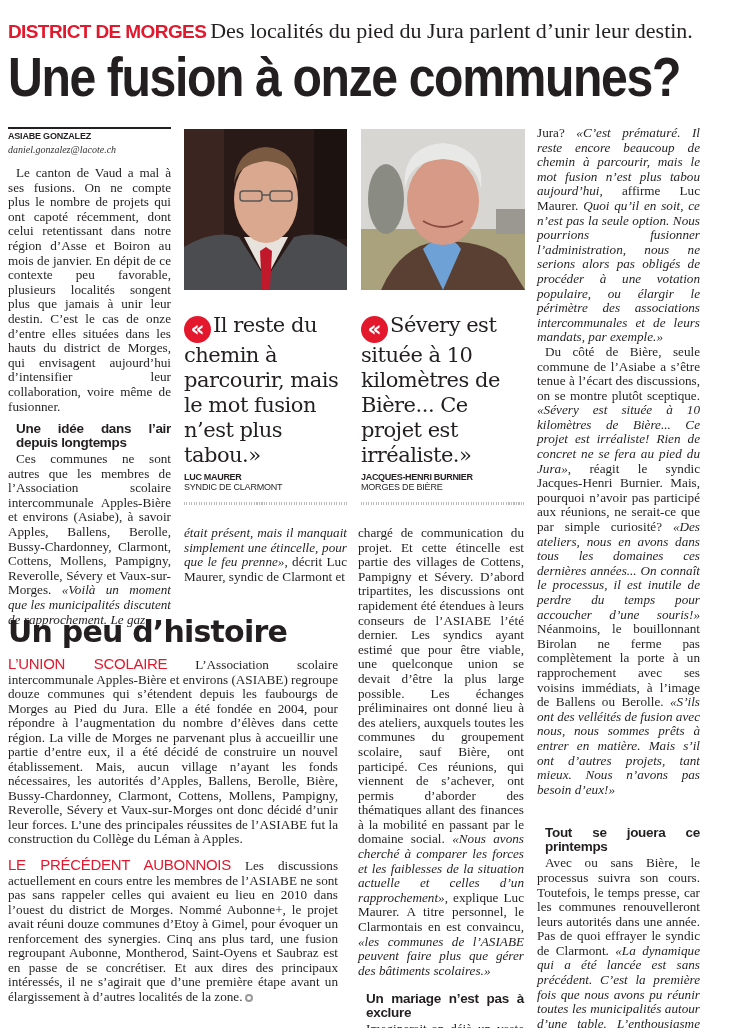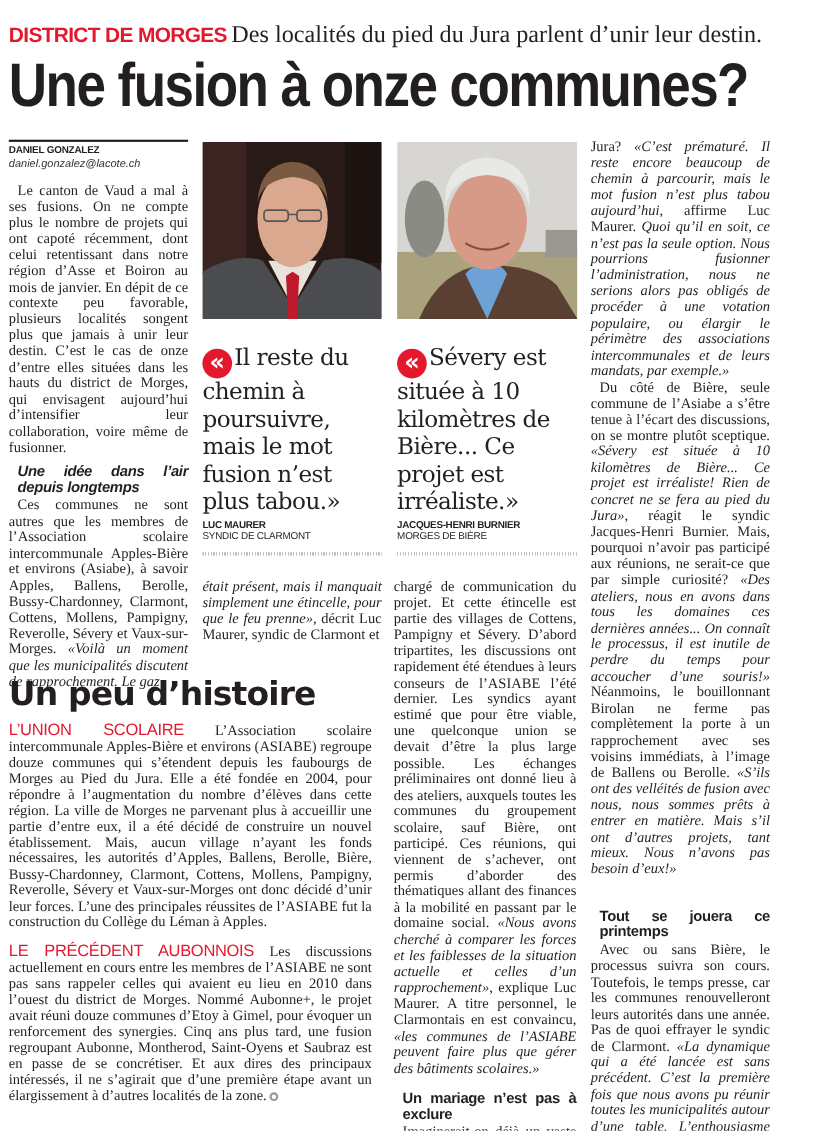--- a/index.html
+++ b/index.html
@@ -11,21 +11,21 @@
   .kicker .sub { font-family: "Liberation Serif", serif; font-size: 22px; color: #231f20; margin-left: 4px; }
 
   .headline { position: absolute; left: 8px; top: 44px; font-family: "Liberation Sans", sans-serif; font-weight: bold; font-size: 56px; letter-spacing: -1.6px; line-height: 66px; transform: scaleX(0.86); transform-origin: left top; white-space: nowrap; }
 
   .col { position: absolute; font-family: "Liberation Serif", serif; font-size: 13.2px; line-height: 14.6px; text-align: justify; hyphens: auto; }
   .col p { text-indent: 8px; }
   .col em { font-style: italic; }
 
   .byline-rule { position: absolute; left: 8px; top: 127px; width: 163px; border-top: 2px solid #231f20; }
   .byline-name { position: absolute; left: 8px; top: 131px; font-family: "Liberation Sans", sans-serif; font-weight: bold; font-size: 9px; letter-spacing: -0.2px; }
-  .byline-email { position: absolute; left: 8px; top: 144px; font-family: Liberation Sans, sans-serif; font-style: italic; font-size: 10px; color: #333; }
+  .byline-email { position: absolute; left: 8px; top: 144px; font-family: Liberation Serif, serif; font-style: italic; font-size: 10px; color: #333; }
 
   .subhead { font-family: "Liberation Sans", sans-serif; font-weight: bold; font-size: 13.5px; line-height: 14px; letter-spacing: -0.3px; margin: 8px 0 2px 8px; }
 
   .photo { position: absolute; border: none; overflow: hidden; }
   .photo svg { display: block; }
 
   .quote { position: absolute; font-family: "DejaVu Serif", serif; font-size: 21px; line-height: 25px; letter-spacing: -0.5px; color: #231f20; }
   .qicon { display: inline-block; width: 27px; height: 27px; border-radius: 50%; background: #e3182d; color: #fff; font-family: "DejaVu Sans", sans-serif; font-weight: bold; font-size: 22px; line-height: 25px; text-align: center; vertical-align: -4px; margin-right: 2px; letter-spacing: -4px; text-indent: -4px; }
   .qauthor { position: absolute; font-family: "Liberation Sans", sans-serif; font-size: 9px; line-height: 10px; }
   .qauthor .n { font-weight: bold; letter-spacing: -0.3px; }
@@ -39,26 +39,26 @@
 </style>
 </head>
 <body>
 
 <div class="kicker">
   <span class="tag">DISTRICT DE MORGES</span><span class="sub">Des localités du pied du Jura parlent d’unir leur destin.</span>
 </div>
 <h1 class="headline">Une fusion à onze communes?</h1>
 
 <div class="byline-rule"></div>
-<div class="byline-name">DANIEL GONZALEZ</div>
+<div class="byline-name">ASIABE GONZALEZ</div>
 <div class="byline-email">daniel.gonzalez@lacote.ch</div>
 
 <div class="col" style="left:8px; top:166px; width:163px;">
   <p>Le canton de Vaud a mal à ses fusions. On ne compte plus le nombre de projets qui ont capoté récemment, dont celui retentissant dans notre région d’Asse et Boiron au mois de janvier. En dépit de ce contexte peu favorable, plusieurs localités songent plus que jamais à unir leur destin. C’est le cas de onze d’entre elles situées dans les hauts du district de Morges, qui envisagent aujourd’hui d’intensifier leur collaboration, voire même de fusionner.</p>
-  <h3 class="subhead" style="margin-left:8px;font-style:italic;">Une idée dans l’air depuis longtemps</h3>
+  <h3 class="subhead" style="margin-left:8px;">Une idée dans l’air depuis longtemps</h3>
   <p><span>Ces communes ne sont autres que les membres de l’Association scolaire intercommunale Apples-Bière et environs (Asiabe), à savoir Apples, Ballens, Berolle, Bussy-Chardonney, Clarmont, Cottens, Mollens, Pampigny, Reverolle, Sévery et Vaux-sur-Morges. </span><em>«Voilà un moment que les municipalités discutent de rapprochement. Le gaz</em></p>
 </div>
 
 <div class="photo" style="left:184px; top:129px; width:163px; height:161px;">
   <svg width="163" height="161" viewBox="0 0 163 161">
     <rect width="163" height="161" fill="#2a1a17"></rect>
     <rect x="0" y="0" width="40" height="120" fill="#3a2520"></rect>
     <rect x="130" y="0" width="33" height="110" fill="#1c1210"></rect>
     <path d="M0 161 L0 118 Q30 100 55 108 L82 150 L110 108 Q140 100 163 118 L163 161 Z" fill="#4a4c50"></path>
     <path d="M60 108 L82 150 L104 108 Z" fill="#e8e2dc"></path>
@@ -78,21 +78,21 @@
     <rect x="135" y="80" width="29" height="25" fill="#9a9890"></rect>
     <path d="M20 161 Q40 115 80 112 Q125 112 145 130 L164 161 Z" fill="#5a3f33"></path>
     <path d="M62 120 L82 161 L100 120 Q95 110 82 112 Q70 110 62 120 Z" fill="#6ea2d6"></path>
     <ellipse cx="82" cy="72" rx="36" ry="44" fill="#d69a86"></ellipse>
     <path d="M44 60 Q40 18 82 14 Q124 18 120 60 Q116 32 82 30 Q48 32 44 60 Z" fill="#e8e8e6"></path>
     <path d="M62 92 Q82 104 102 92" fill="none" stroke="#8a4a40" stroke-width="2"></path>
   </svg>
 </div>
 
 <div class="quote" style="left:184px; top:313px; width:165px;">
-  <span class="qicon">‹‹</span><span>Il reste du chemin à poursuivre, mais le mot fusion n’est plus tabou.»</span>
+  <span class="qicon">‹‹</span><span>Il reste du chemin à parcourir, mais le mot fusion n’est plus tabou.»</span>
 </div>
 <div class="qauthor" style="left:184px; top:472px;">
   <div class="n">LUC MAURER</div>
   <div class="r">SYNDIC DE CLARMONT</div>
 </div>
 <div class="dash-rule" style="left:184px; top:502px; width:163px;"></div>
 
 <div class="quote" style="left:361px; top:313px; width:165px;">
   <span class="qicon">‹‹</span><span>Sévery est située à 10 kilomètres de Bière... Ce projet est irréaliste.»</span>
 </div>

